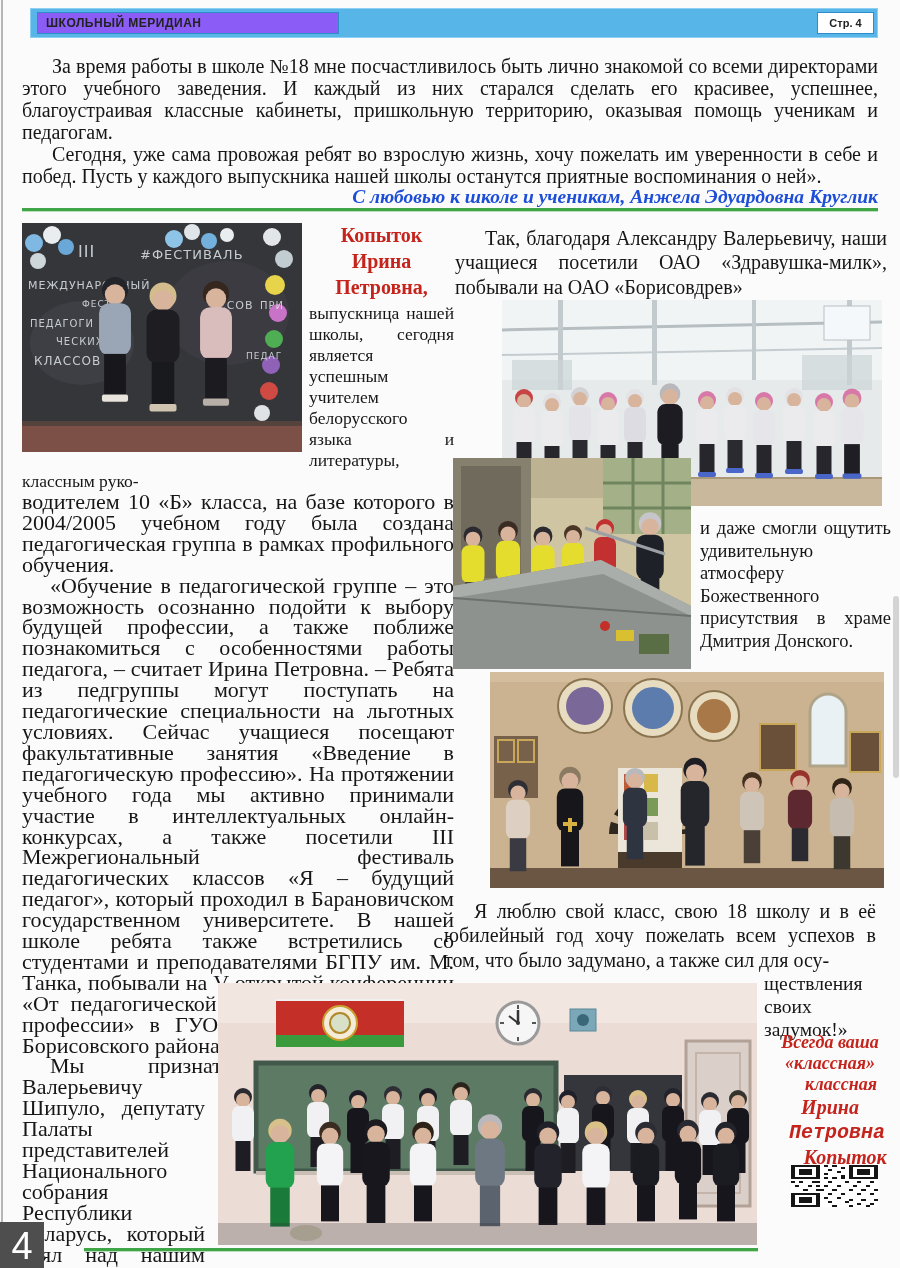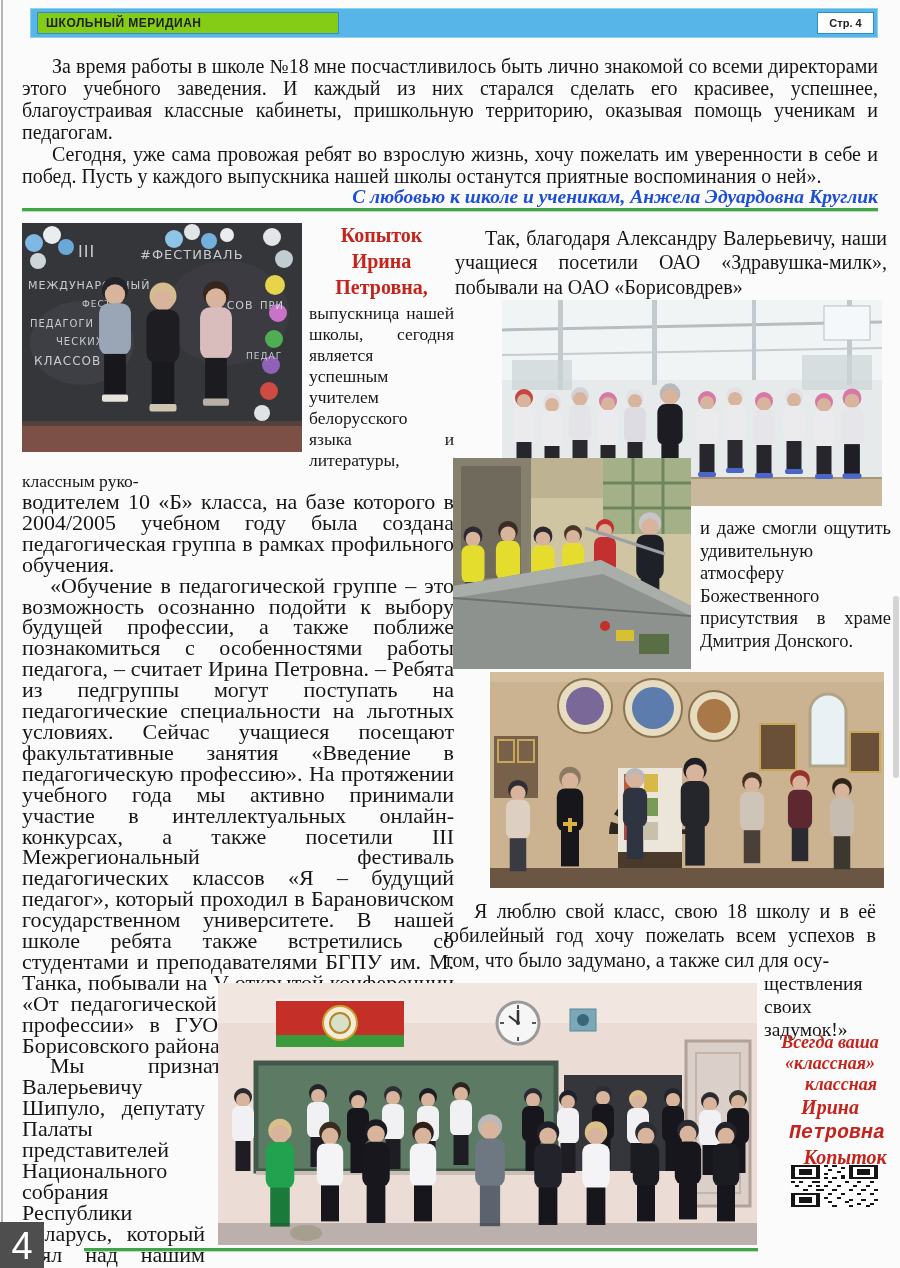--- a/index.html
+++ b/index.html
@@ -2,21 +2,21 @@
 <html lang="ru"><head>
 <meta charset="utf-8">
 <style>
   html,body{margin:0;padding:0;background:#ffffff;}
   .page{position:relative;width:900px;height:1268px;background:#fbfbfb;overflow:hidden;
         font-family:"Liberation Serif","DejaVu Serif",serif;color:#161616;}
   .abs{position:absolute;margin:0;text-align:center;}
   
   .masthead-bar{position:absolute;left:30px;top:8px;width:848px;height:30px;background:#58b5e8;
                 border:1px solid #8ed0f4;box-sizing:border-box;}
-  .masthead-box{position:absolute;left:6px;top:3px;width:302px;height:22px;background:#84cc16;
+  .masthead-box{position:absolute;left:6px;top:3px;width:302px;height:22px;background:#8b5cf6;
                 border:1px solid #2e8cc8;box-sizing:border-box;
                 font:600 12px/20px "Liberation Sans","DejaVu Sans",sans-serif;color:#222;
                 padding-left:8px;letter-spacing:.5px;}
   .page-box{position:absolute;right:3px;top:3px;width:57px;height:22px;background:#fff;
             border:1px solid #2e8cc8;box-sizing:border-box;text-align:center;
             font:600 11px/20px "Liberation Sans","DejaVu Sans",sans-serif;color:#222;}
   
   .intro{left:22px;width:856px;font-size:20px;line-height:22px;text-align:justify;text-indent:30px;}
   .signature{left:22px;top:186px;width:856px;text-align:right;color:#1d4ed8;
              font:700 italic 19.5px/22px "Liberation Serif",serif;}

